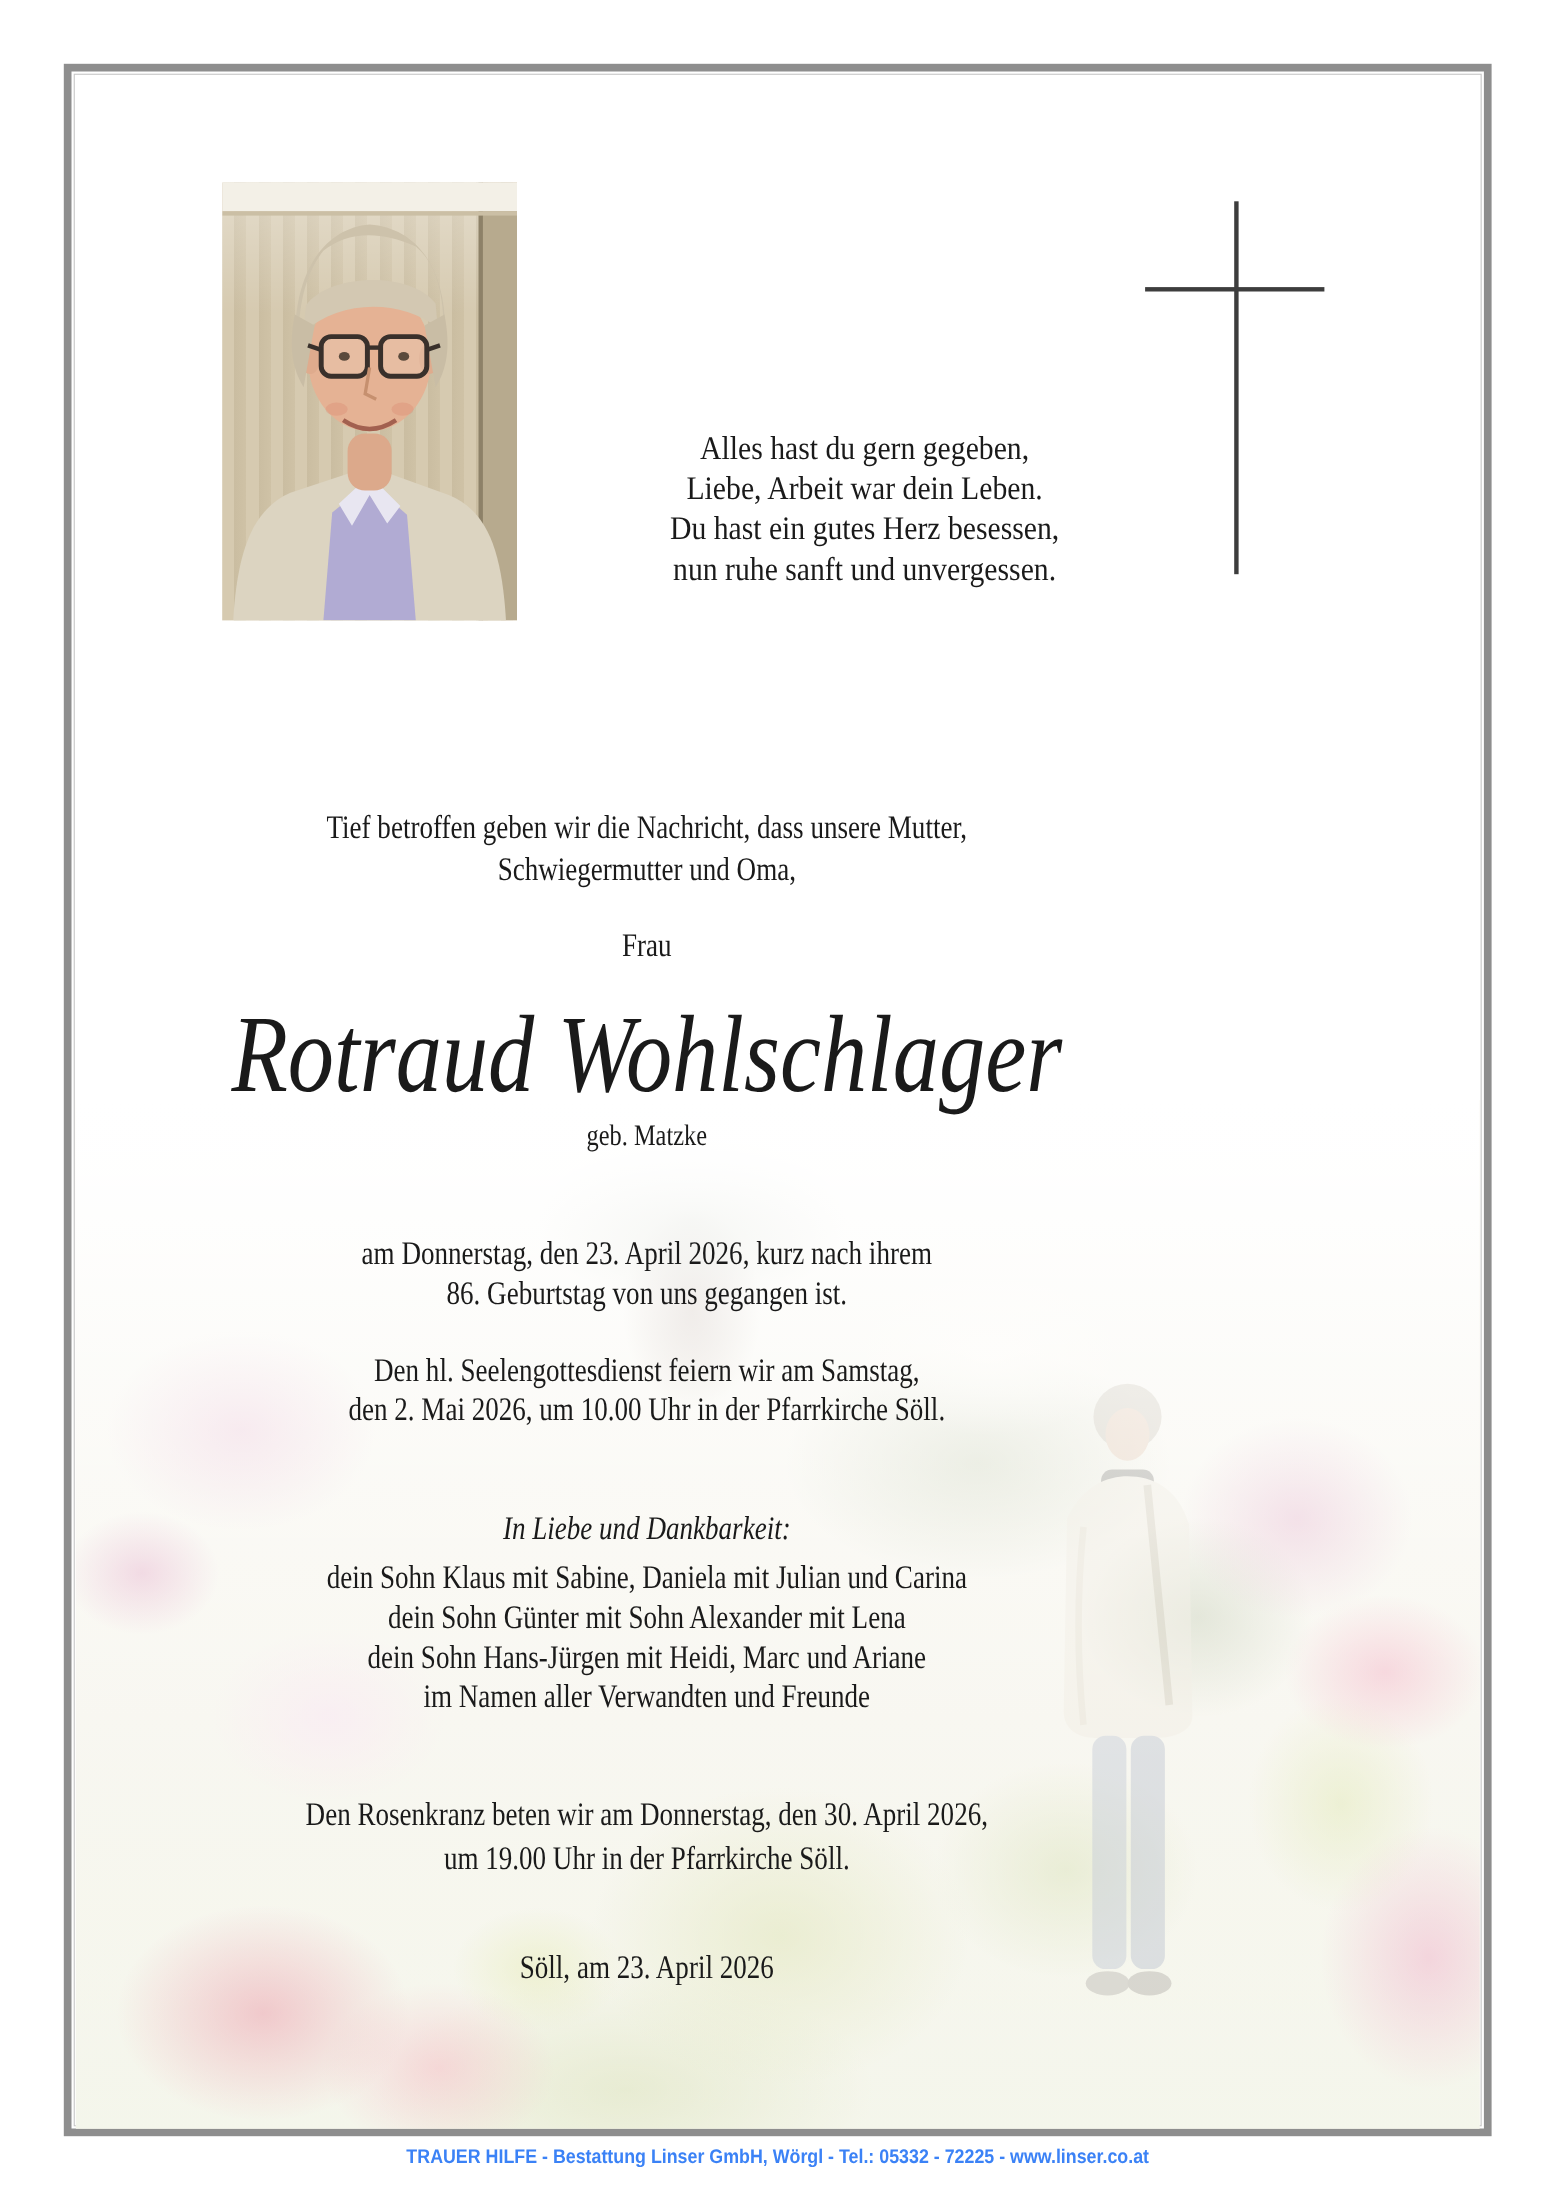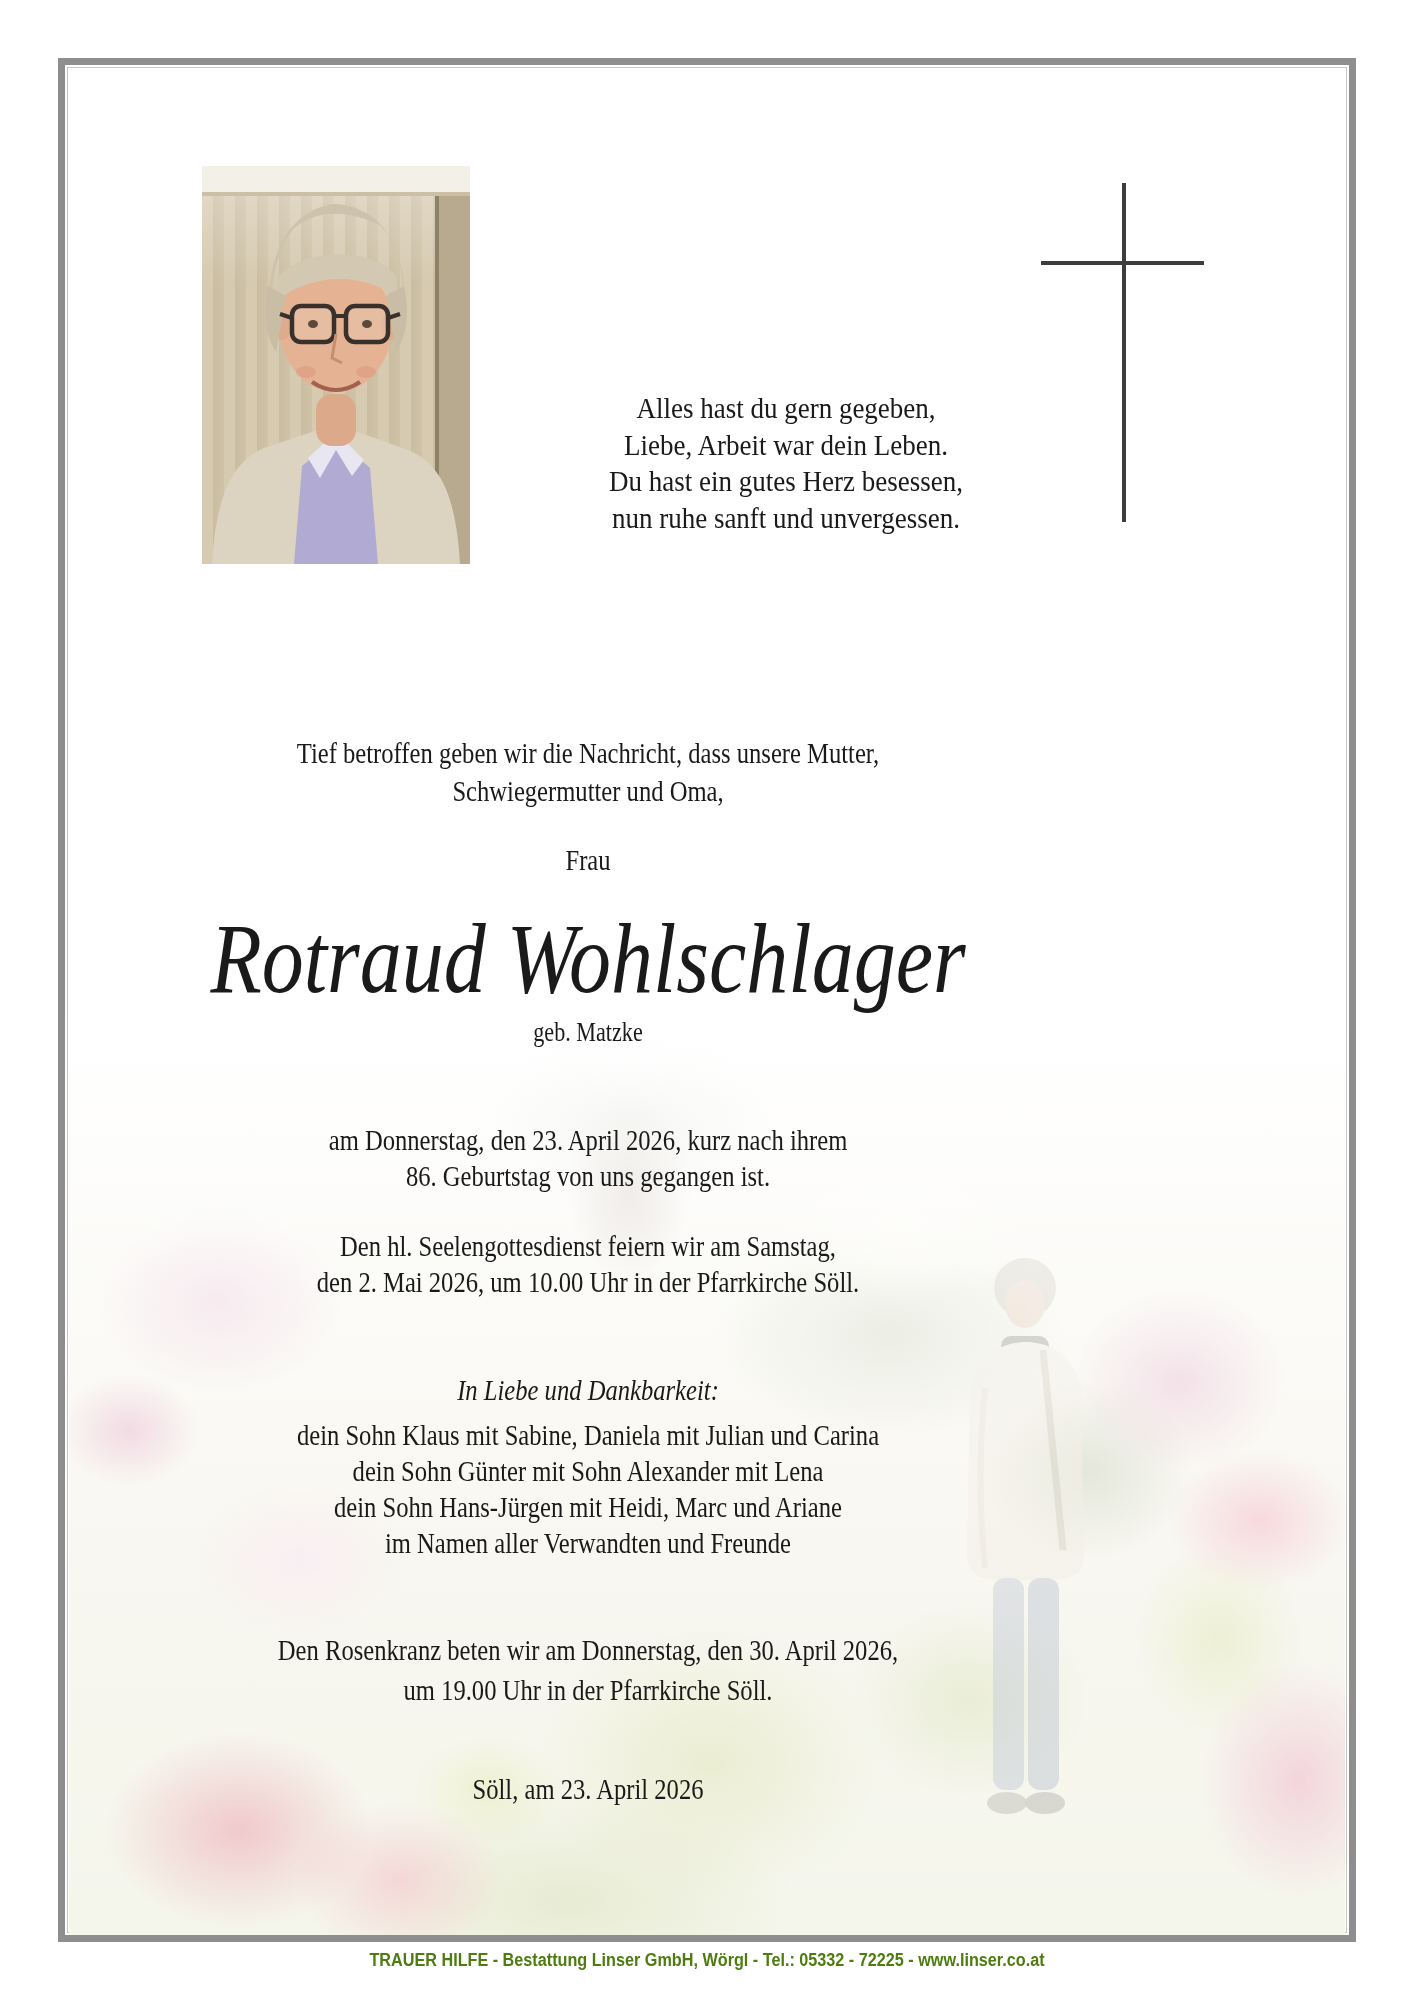--- a/index.html
+++ b/index.html
@@ -82,21 +82,21 @@
   .geb{top:1016px;font-size:27px;line-height:32px;}
   .passing{top:1122px;}
   .service{top:1228px;}
   .gratitude{top:1372px;font-style:italic;}
   .family{top:1417px;}
   .rosary{top:1630px;line-height:40px;}
   .placedate{top:1771px;}
   .footer{
     left:0;width:1414px;top:1948px;
     font-family:"Liberation Sans", sans-serif;font-weight:bold;
-    font-size:18px;line-height:24px;color:#4d7c0f;
+    font-size:18px;line-height:24px;color:#3b82f6;
   }
 </style>
 </head>
 <body>
 
 <div class="page">
 
   <div class="frame-outer"></div>
   <div class="frame-inner"></div>
 

